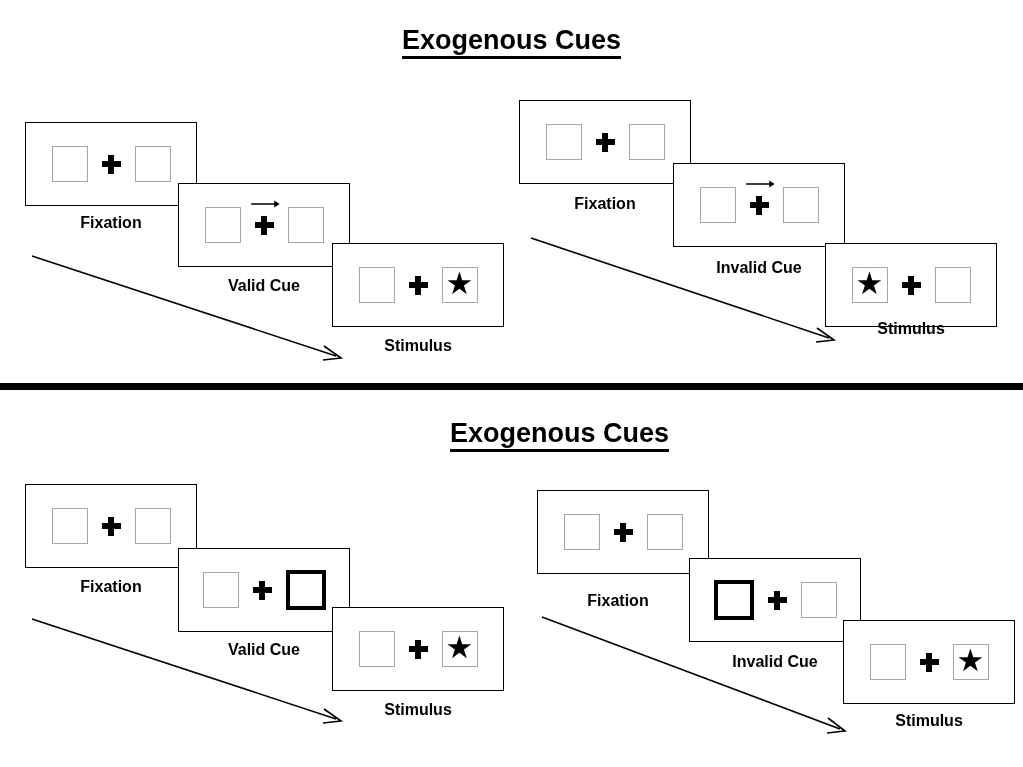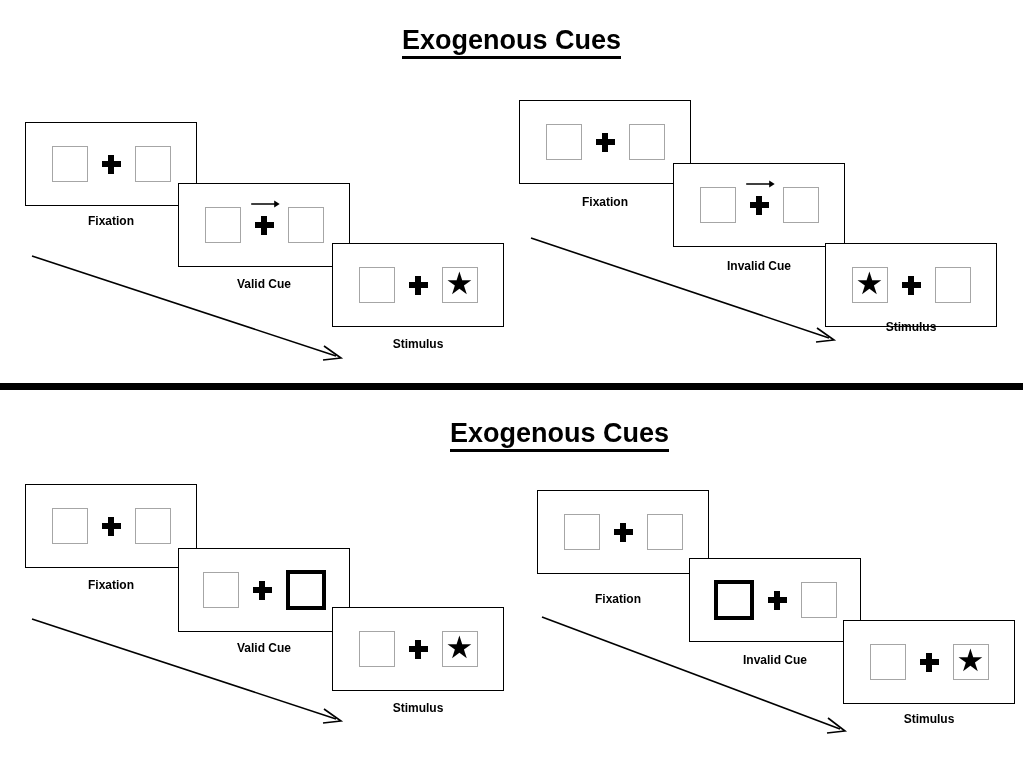--- a/index.html
+++ b/index.html
@@ -116,21 +116,21 @@
     left: 50%;
     transform: translateX(-46%);
     width: 30px;
     height: 12px;
     pointer-events: none;
   }
 
   
   .caption {
     position: absolute;
-    font-size: 12px;
+    font-size: 16px;
     font-weight: bold;
     white-space: nowrap;
     text-align: center;
   }
 
   
   .flow-arrow {
     position: absolute;
     overflow: visible;
     pointer-events: none;

